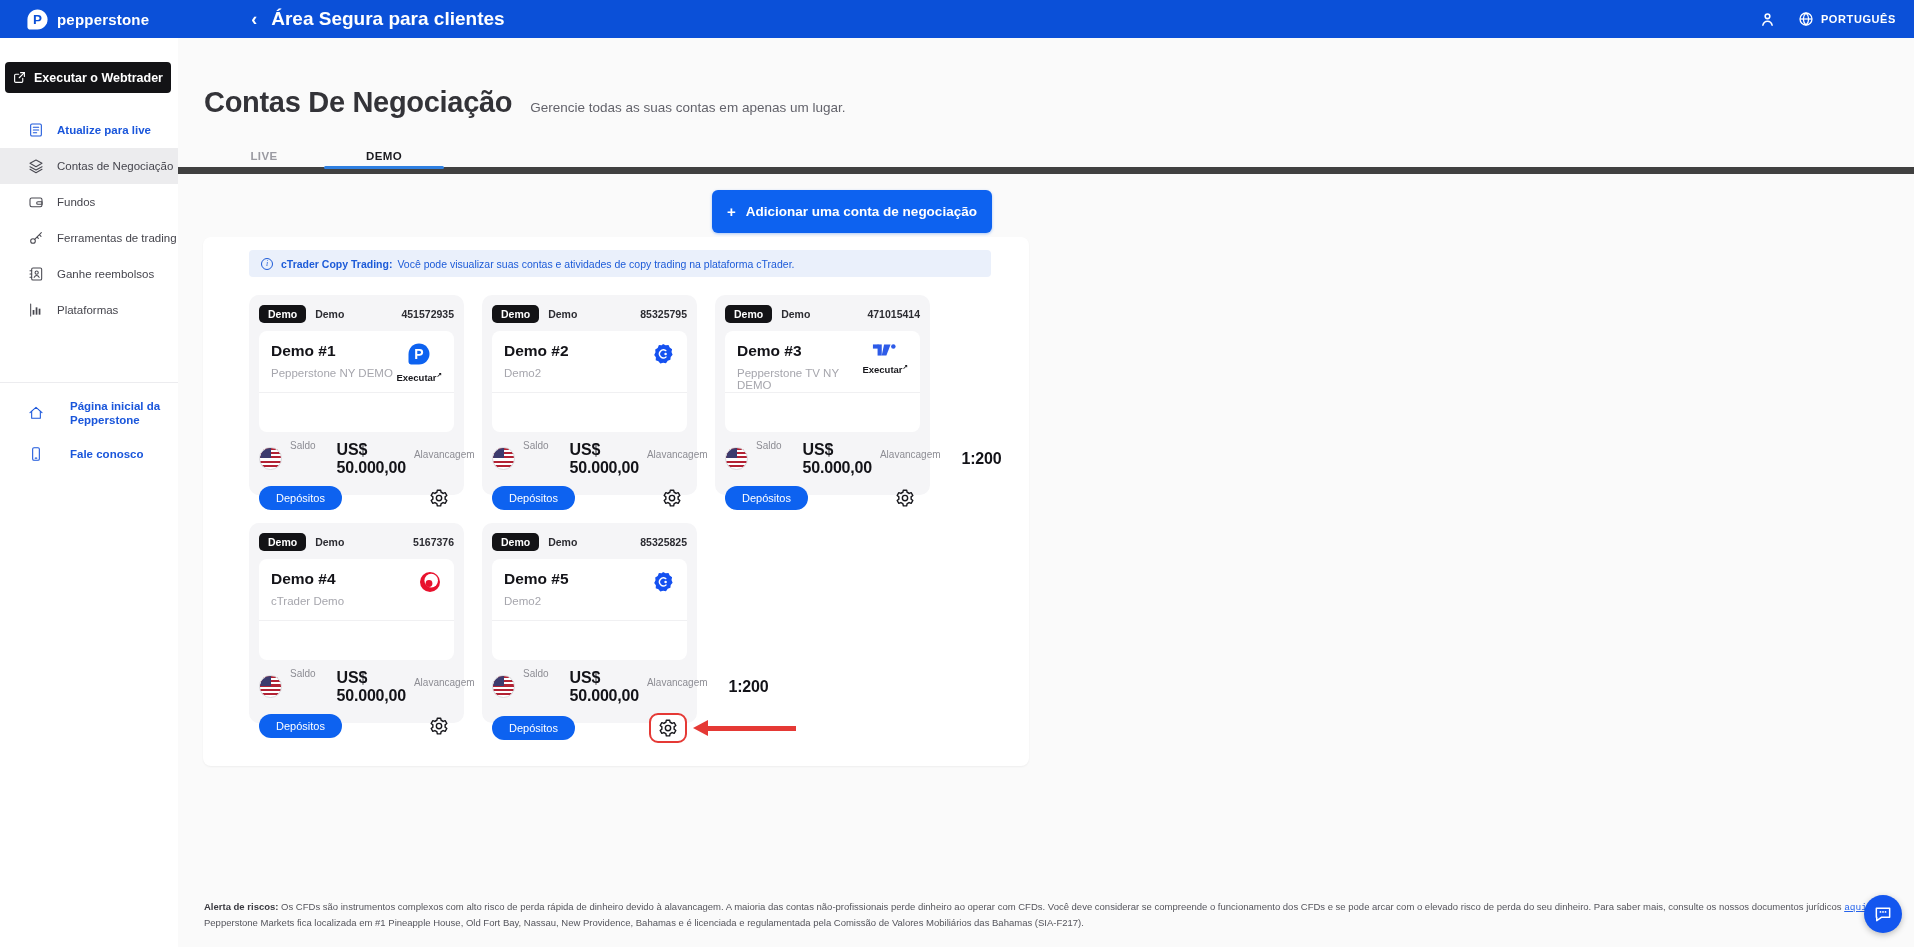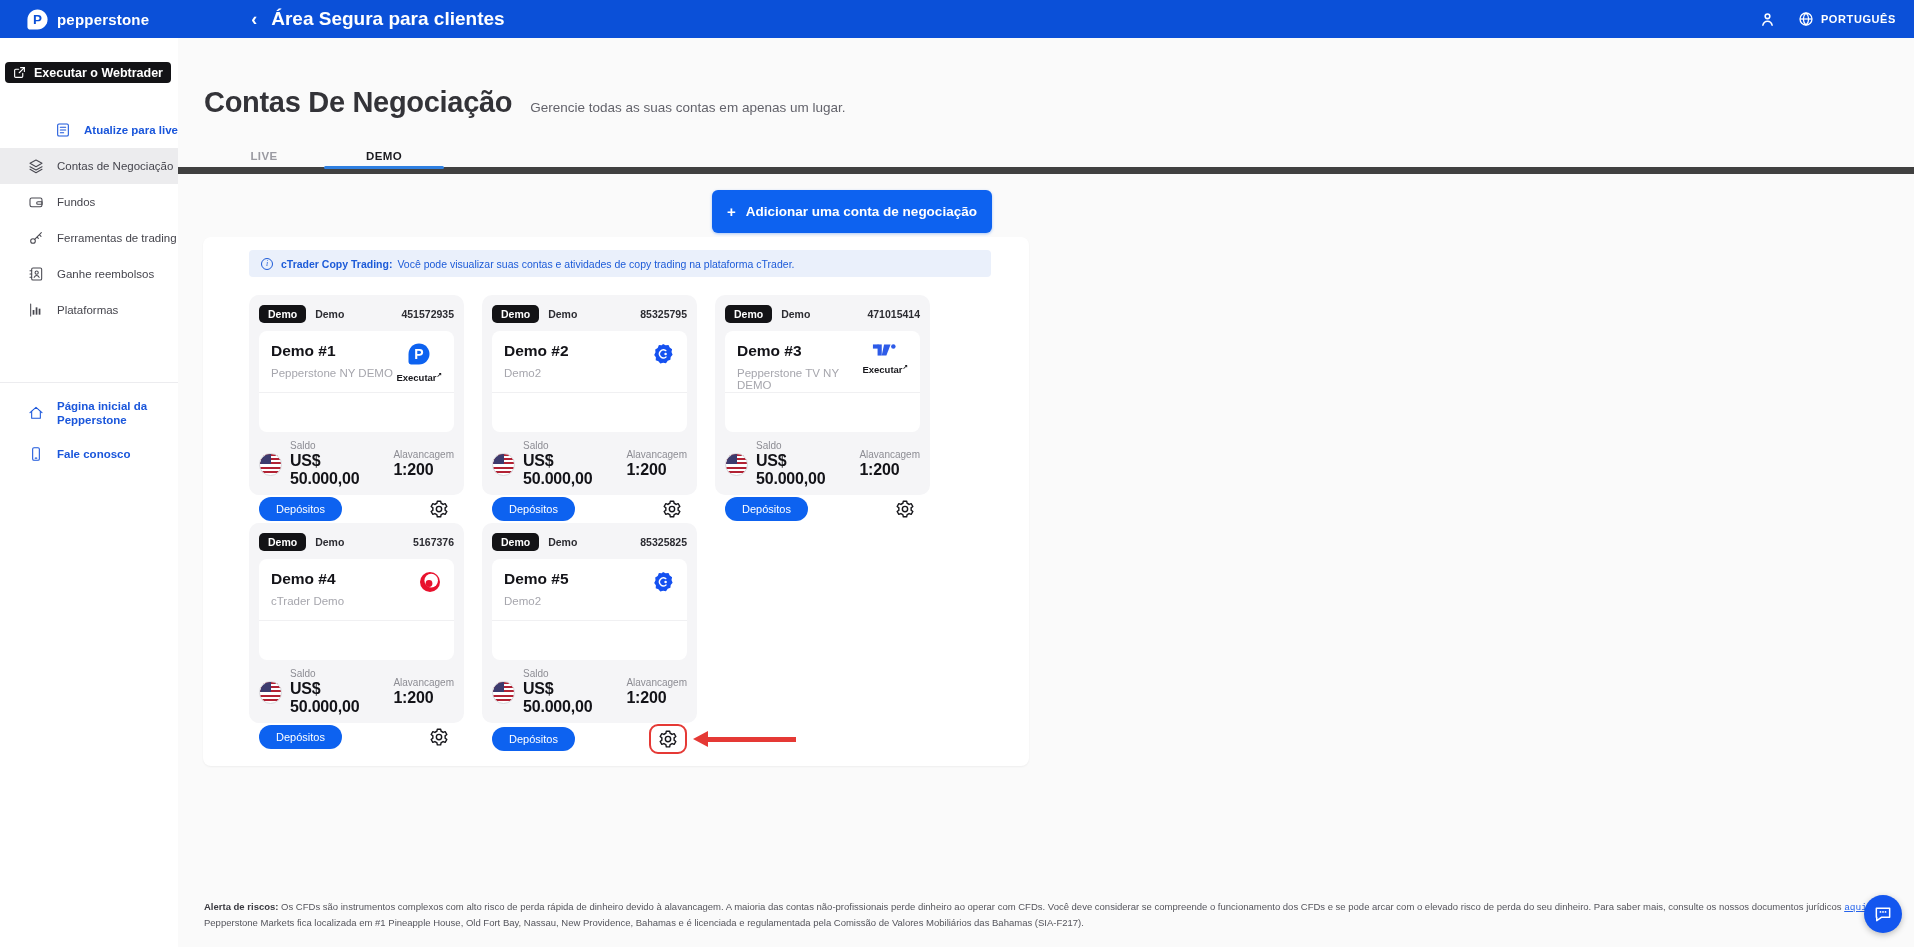--- a/index.html
+++ b/index.html
@@ -10,30 +10,30 @@
   .brand { display:flex; align-items:center; gap:8px; }
   .brand-name { font-size:15px; font-weight:bold; letter-spacing:.2px; }
   .back-chevron { margin-left:102px; font-size:18px; font-weight:bold; line-height:1; cursor:pointer; }
   .topbar-title { margin-left:14px; font-size:19px; font-weight:bold; }
   .topbar-right { margin-left:auto; display:flex; gap:22px; }
   .lang-switch { display:flex; align-items:center; gap:7px; font-size:11px; font-weight:bold; letter-spacing:.6px; cursor:pointer; }
   .icon-btn { cursor:pointer; display:flex; align-items:center; }
 
   
   .sidebar { position:absolute; top:38px; left:0; width:178px; bottom:0; background:#fff; }
-  .webtrader-btn { position:absolute; top:24px; left:5px; width:166px; height:21px; background:#131316; color:#fff; border:none; border-radius:4px; font-size:12.5px; font-weight:bold; display:flex; align-items:center; justify-content:center; gap:8px; cursor:pointer; font-family:inherit; }
+  .webtrader-btn { position:absolute; top:24px; left:5px; width:166px; height:31px; background:#131316; color:#fff; border:none; border-radius:4px; font-size:12.5px; font-weight:bold; display:flex; align-items:center; justify-content:center; gap:8px; cursor:pointer; font-family:inherit; }
   .nav { position:absolute; top:74px; left:0; right:0; }
   .nav-item { display:flex; align-items:center; gap:13px; height:36px; padding-left:28px; font-size:11.5px; color:#45454d; cursor:pointer; }
   .nav-item.selected { background:#ececee; }
-  .nav-item.link-blue { color:#1a56db; font-weight:bold;justify-content:flex-end; }
+  .nav-item.link-blue { color:#1a56db; font-weight:bold; }
   .nav-item .nav-label { line-height:1.25; }
   .side-divider { position:absolute; left:0; right:0; top:344px; border-top:1px solid #ececef; }
   .nav-footer { position:absolute; top:352px; left:0; right:0; }
   .nav-footer .nav-item { height:auto; padding:9px 10px 9px 28px; color:#1a56db; font-weight:bold; align-items:center; }
-  .nav-footer .nav-label { max-width:100px; }
+  .nav-footer .nav-label { max-width:100px;margin-left:13px; }
 
   
   .main { position:absolute; top:38px; left:178px; width:1736px; bottom:0; background:#fafafa; }
   .page-head { position:absolute; top:48px; left:26px; display:flex; align-items:baseline; gap:18px; }
   .page-title { font-size:29px; font-weight:bold; color:#333338; letter-spacing:-.3px; }
   .page-subtitle { font-size:13.5px; color:#63636b; }
 
   .tabs { position:absolute; top:102px; left:0; width:1748px; height:34px; border-bottom:7px solid #404040; display:flex; padding-left:26px; }
   .tab { width:120px; text-align:center; font-size:11.5px; font-weight:bold; letter-spacing:.4px; color:#9a9aa1; padding-top:10px; cursor:pointer; position:relative; }
   .tab.active { color:#1b1b20; }
@@ -58,21 +58,21 @@
   .card-body { margin-top:7px; background:#fff; border-radius:8px; height:101px; overflow:hidden; }
   .card-body-top { display:flex; justify-content:space-between; padding:11px 12px 8px 12px; border-bottom:1px solid #f0f0f2; height:62px; }
   .card-name { font-size:15.5px; font-weight:bold; color:#131318; }
   .card-desc { font-size:11.5px; color:#a6a6ad; margin-top:7px; }
   .platform-col { display:flex; flex-direction:column; align-items:center; gap:5px; }
   .executar-link { font-size:9.5px; font-weight:bold; color:#17171c; cursor:pointer; white-space:nowrap; }
   .executar-link sup { font-size:6.5px; }
   .card-balances { display:flex; align-items:center; margin-top:8px; gap:8px; }
   .flag { width:23px; height:23px; border-radius:50%; position:relative; overflow:hidden; background:repeating-linear-gradient(180deg,#b22234 0 2.1px,#fff 2.1px 4.2px); border:.5px solid #d8d8dc; flex:0 0 auto; }
   .flag::before { content:""; position:absolute; top:0; left:0; width:11px; height:10px; background:#3c3b6e; }
-  .bal-block { display:flex; flex-direction:column; }
+  .bal-block { display:flex; flex-direction:row;gap:21px; }
   .bal-label { font-size:10px; color:#8d8d94; }
   .bal-value { font-size:16px; font-weight:bold; color:#131318; letter-spacing:-.2px; margin-top:1px; }
   .bal-block.right { margin-left:auto; align-items:flex-start; }
   .card-actions { display:flex; align-items:center; justify-content:space-between; margin-top:8px; }
   .deposit-btn { background:#0d62f0; color:#fff; border:none; border-radius:14px; font-size:11px; font-weight:normal; padding:6px 17px; cursor:pointer; font-family:inherit; }
   .gear-wrap { display:flex; align-items:center; justify-content:center; cursor:pointer; position:relative; padding:3px 5px; }
   .gear-wrap.highlighted { border:2.5px solid #e53935; border-radius:9px; background:#fff; padding:3px 7px; }
   .annot { position:absolute; left:calc(100% + 8px); top:50%; transform:translateY(-50%); display:flex; align-items:center; }
   .annot-head { width:0; height:0; border-top:8px solid transparent; border-bottom:8px solid transparent; border-right:15px solid #e53935; }
   .annot-shaft { width:88px; height:5px; background:#e53935; }

